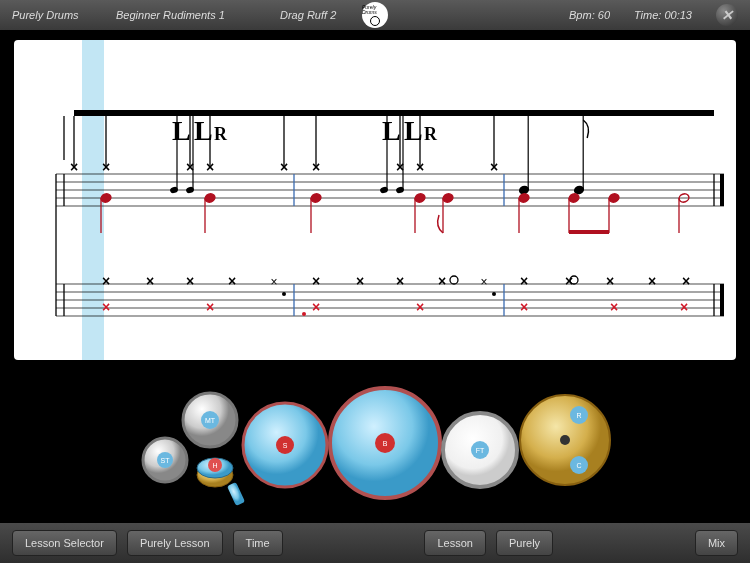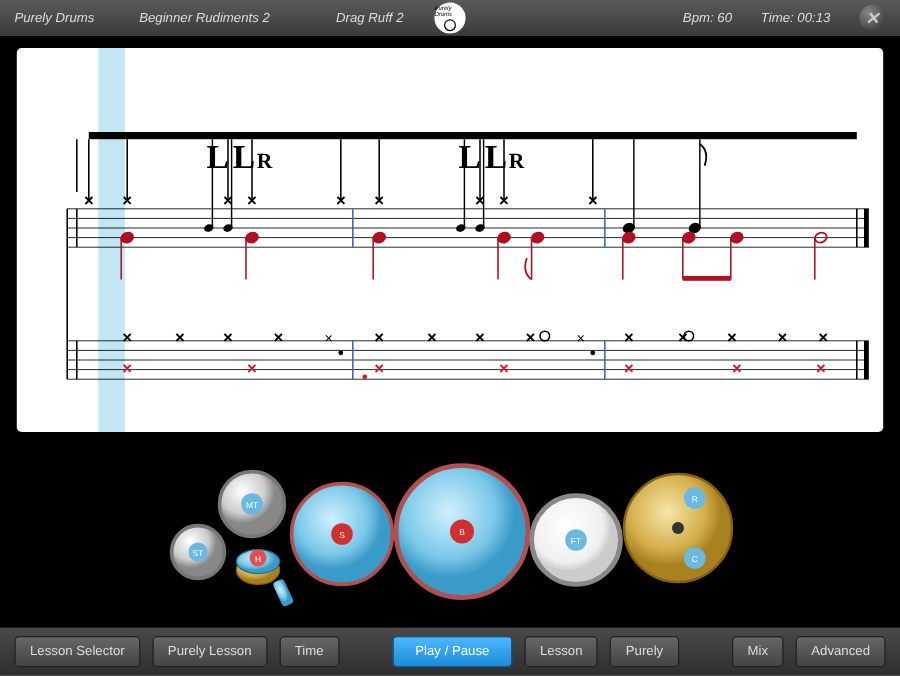--- a/index.html
+++ b/index.html
@@ -26,21 +26,21 @@
   .bottombar { position: absolute; bottom: 0; left: 0; right: 0; height: 40px; background: linear-gradient(#4a4a4a, #2e2e2e); display: flex; align-items: center; padding: 0 12px; gap: 10px; }
   .btn { height: 26px; padding: 11px 12px; background: linear-gradient(#666, #444); border-radius: 4px; color: #ddd; font-size: 11px; display: flex; align-items: center; justify-content: center; cursor: pointer; border:1px solid #222;text-align:center;}
   .btn.play { background: linear-gradient(#4db8ff, #1a8cd8); color: #fff; border-color:#0a5a8c; min-width:100px; }
   .spacer { flex: 1; }
 </style>
 </head>
 <body>
 
 <div class="topbar">
   <span class="app-name">Purely Drums</span>
-  <span class="lesson-name">Beginner Rudiments 2</span>
+  <span class="lesson-name">Beginner Rudiments 1</span>
   <span class="exercise-name">Drag Ruff 2</span>
   <div class="logo">
     <span>Purely Drums</span>
     <span style="width:10px;height:10px;border-radius:50%;border:1px solid #000;margin-top:1px;"></span>
   </div>
   <div class="right-group">
     <span>Bpm: 60</span>
     <span>Time: 00:13</span>
     <div class="close-btn">
       <span>✕</span>
@@ -235,19 +235,17 @@
       <text x="444" y="103" font-size="7" text-anchor="middle" fill="#fff">C</text>
     </g>
   </svg>
 </div>
 
 <div class="bottombar">
   <div class="btn">Lesson Selector</div>
   <div class="btn">Purely Lesson</div>
   <div class="btn">Time</div>
   <div class="spacer"></div>
-  <div class="btn play">Play / Pause</div>
   <div class="btn">Lesson</div>
   <div class="btn">Purely</div>
   <div class="spacer"></div>
   <div class="btn">Mix</div>
-  <div class="btn">Advanced</div>
 </div>
 
 </body></html>

